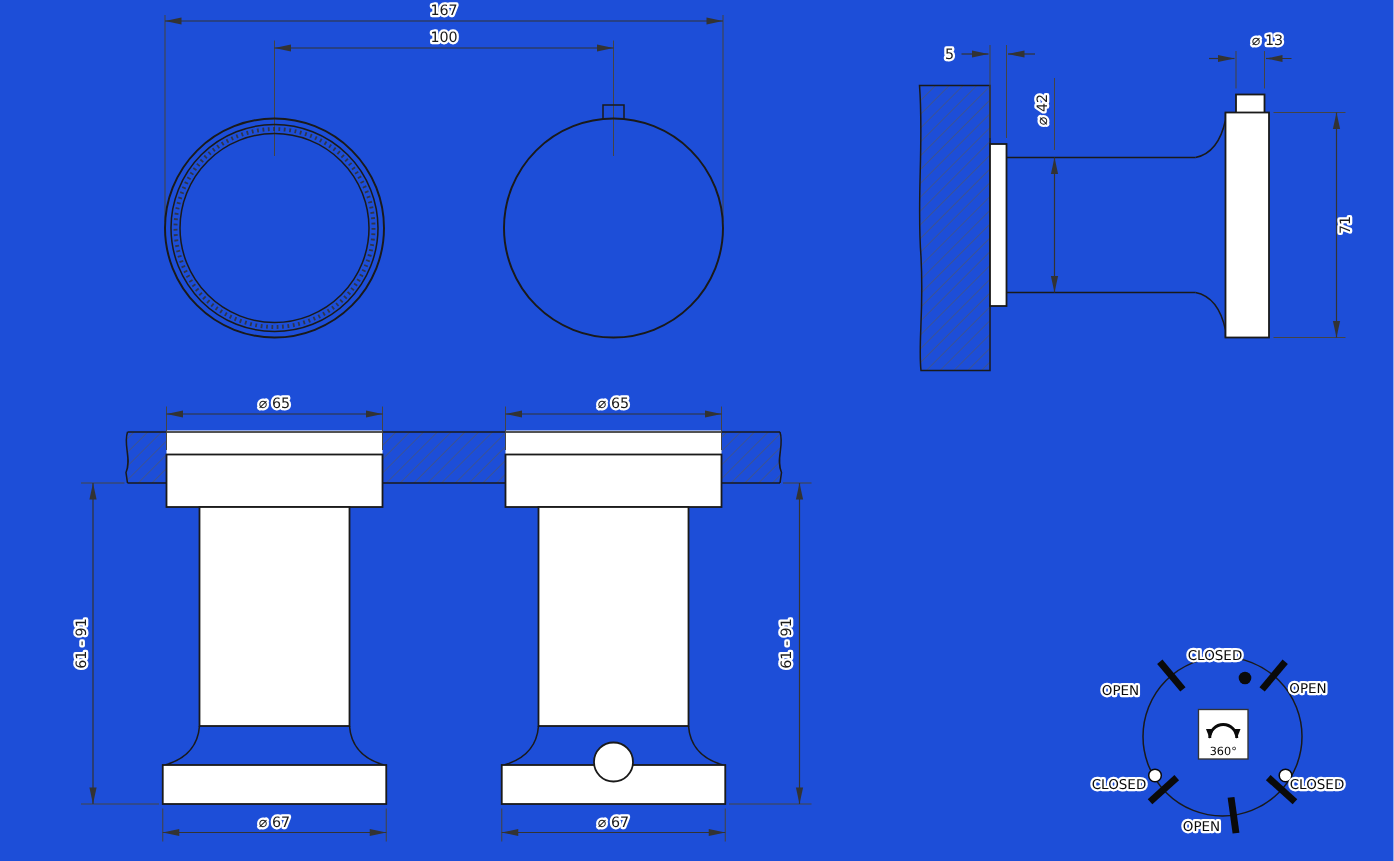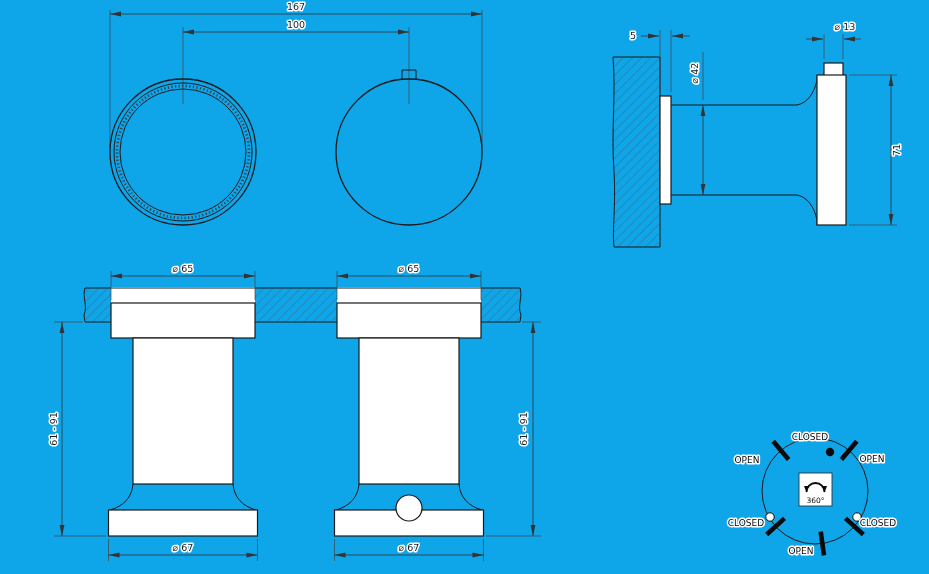--- a/index.html
+++ b/index.html
@@ -1,17 +1,17 @@
 <!DOCTYPE html>
 <html><head>
 <meta charset="utf-8">
 <title>Technical Drawing</title>
 <style>
   html,body{margin:0;padding:0;background:#ffffff;}
-  .canvas{position:relative;width:929px;height:574px;background:#0ea5e9;overflow:hidden;text-align:right;}
+  .canvas{position:relative;width:929px;height:574px;background:#1d4ed8;overflow:hidden;text-align:right;}
   svg{display:block;}
   .ol   {fill:none;stroke:#1a1a1a;stroke-width:1.3;}
   .ol2  {fill:none;stroke:#1a1a1a;stroke-width:1;}
   .wfill{fill:#ffffff;stroke:#1a1a1a;stroke-width:1.2;}
   .hfill{fill:url(#hatch);stroke:#1a1a1a;stroke-width:1;}
   .cut  {fill:#ffffff;stroke:none;}
   .dim  {fill:none;stroke:#333333;stroke-width:0.8;}
   .ext  {fill:none;stroke:#444444;stroke-width:0.7;}
   .knurl{fill:none;stroke:#333333;stroke-width:2.6;stroke-dasharray:1.2 2.4;opacity:.85;}
   .tick {fill:none;stroke:#0a0a0a;stroke-width:4.6;}

